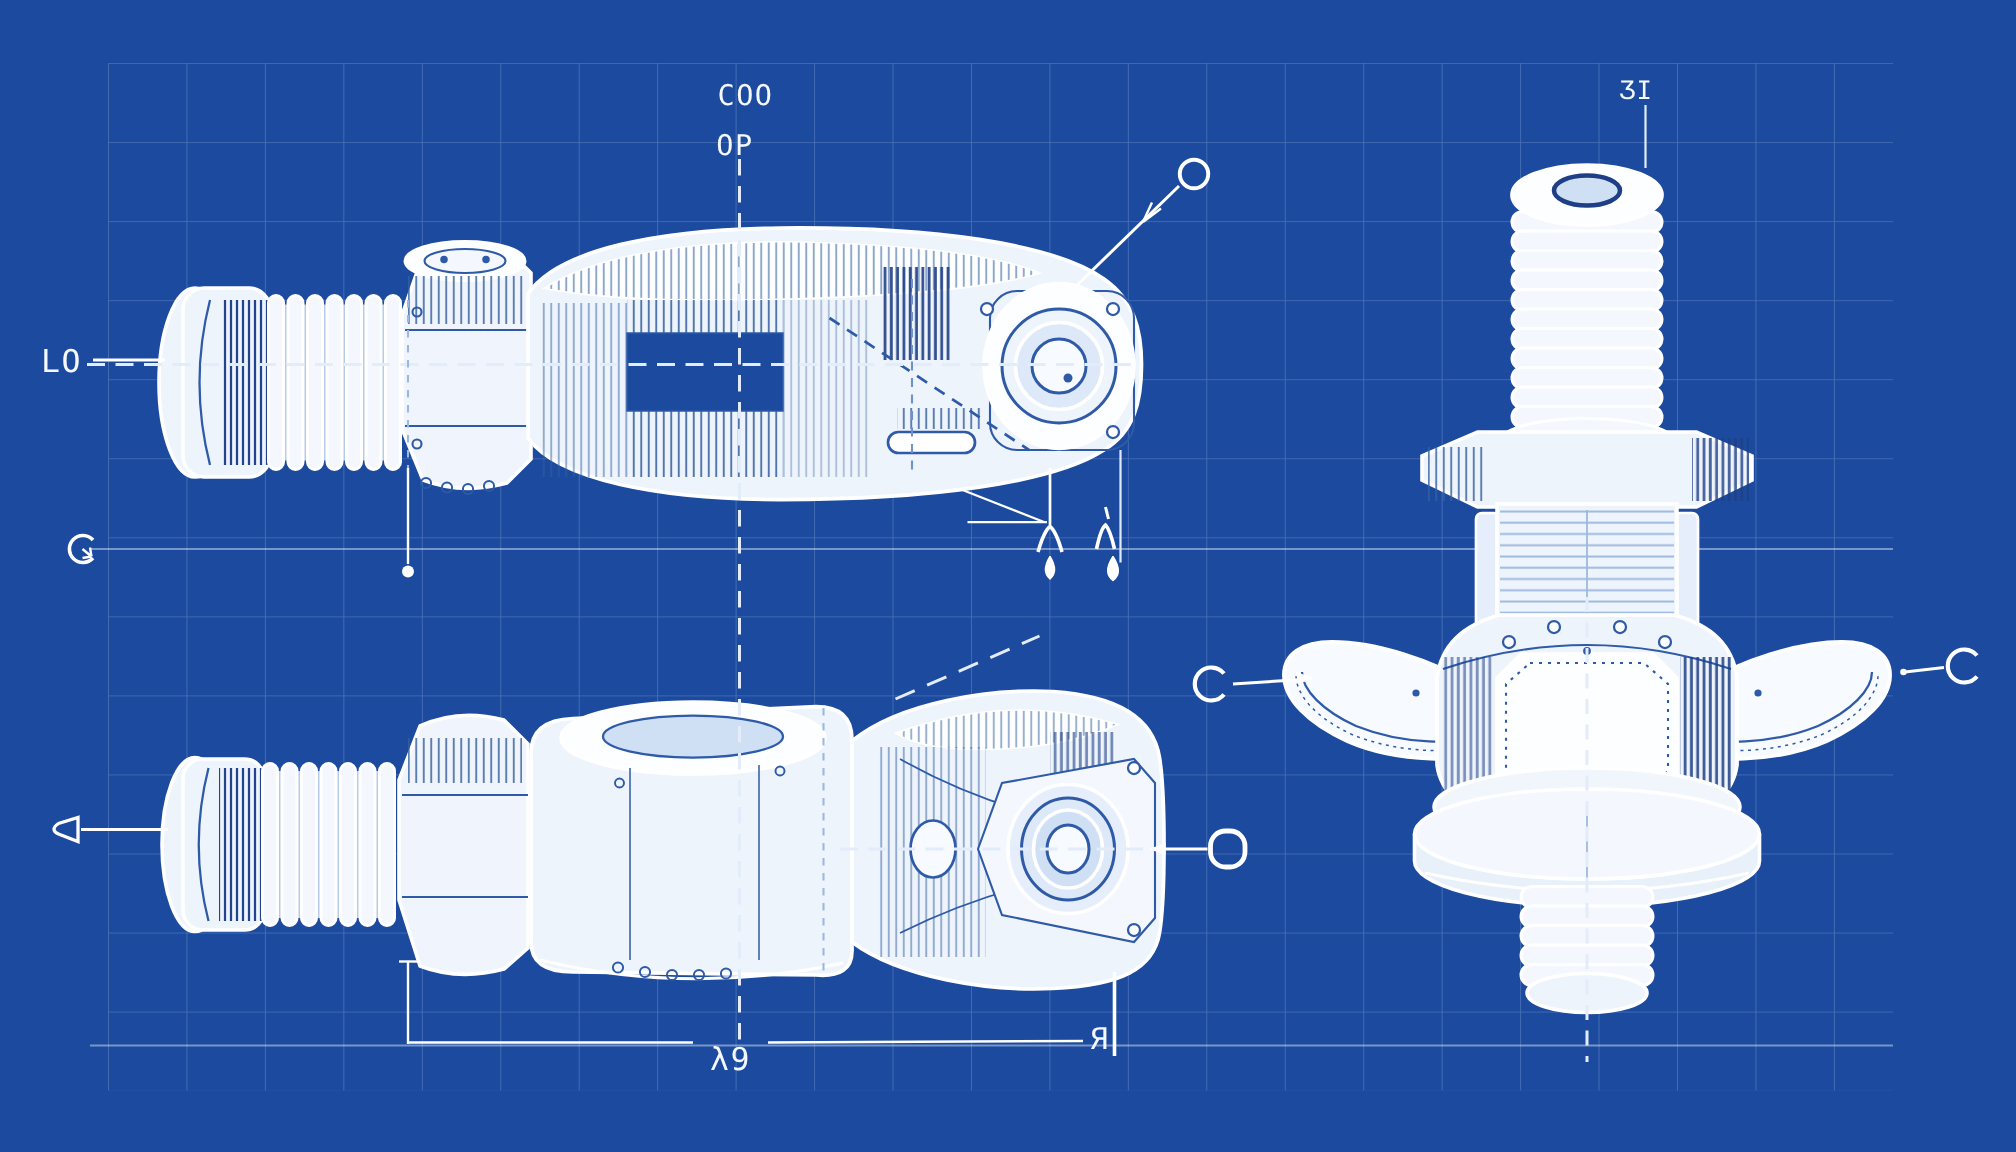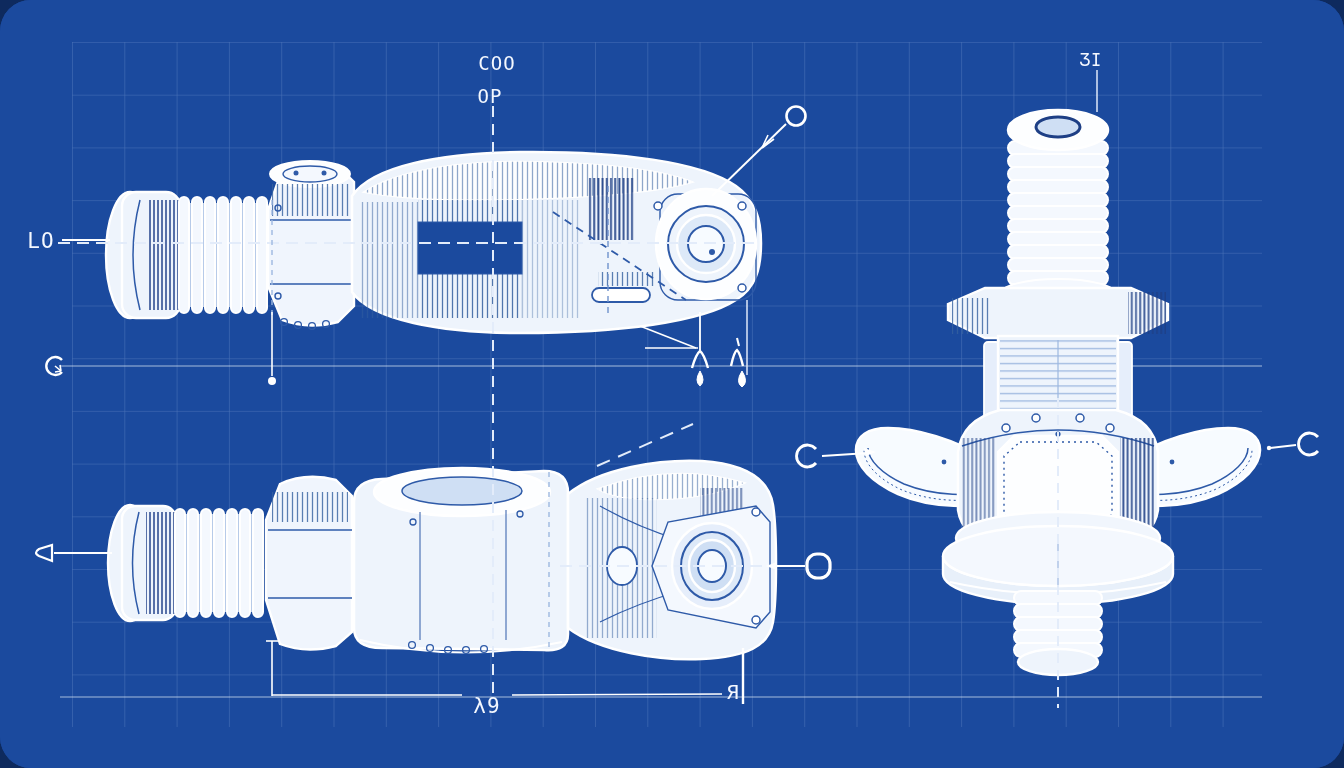--- a/index.html
+++ b/index.html
@@ -1,17 +1,17 @@
 <!DOCTYPE html>
 <html><head>
 <meta charset="utf-8">
 <style>
   html,body{margin:0;padding:0;background:#0e2a5e;}
   .stage{position:relative;width:1344px;height:768px;overflow:hidden;background:#1b4a9e;
-         font-family:"DejaVu Sans Mono", monospace;border-radius:31px;}
+         font-family:"DejaVu Sans Mono", monospace;}
   svg{position:absolute;inset:0;display:block;}
   text{fill:#f4f8ff;font-family:"DejaVu Sans Mono", monospace;letter-spacing:1px;}
 </style>
 </head>
 <body>
 
 <div class="stage">
 <svg viewBox="0 0 1344 768" width="1344" height="768">
   <defs>
     <pattern id="grid" x="72" y="42" width="52.3" height="52.7" patternUnits="userSpaceOnUse">

